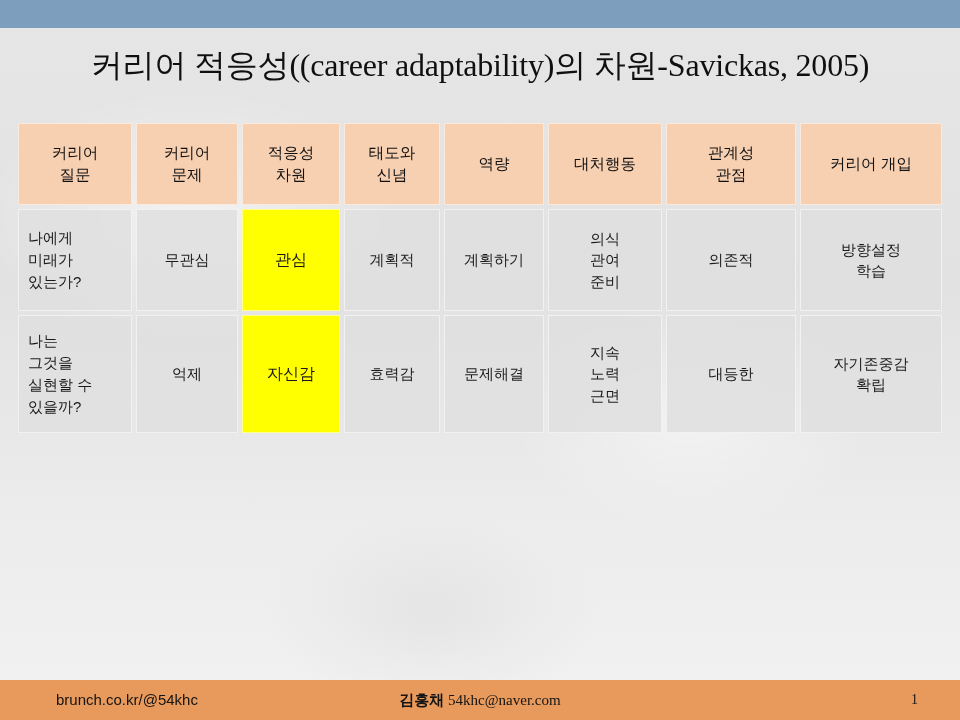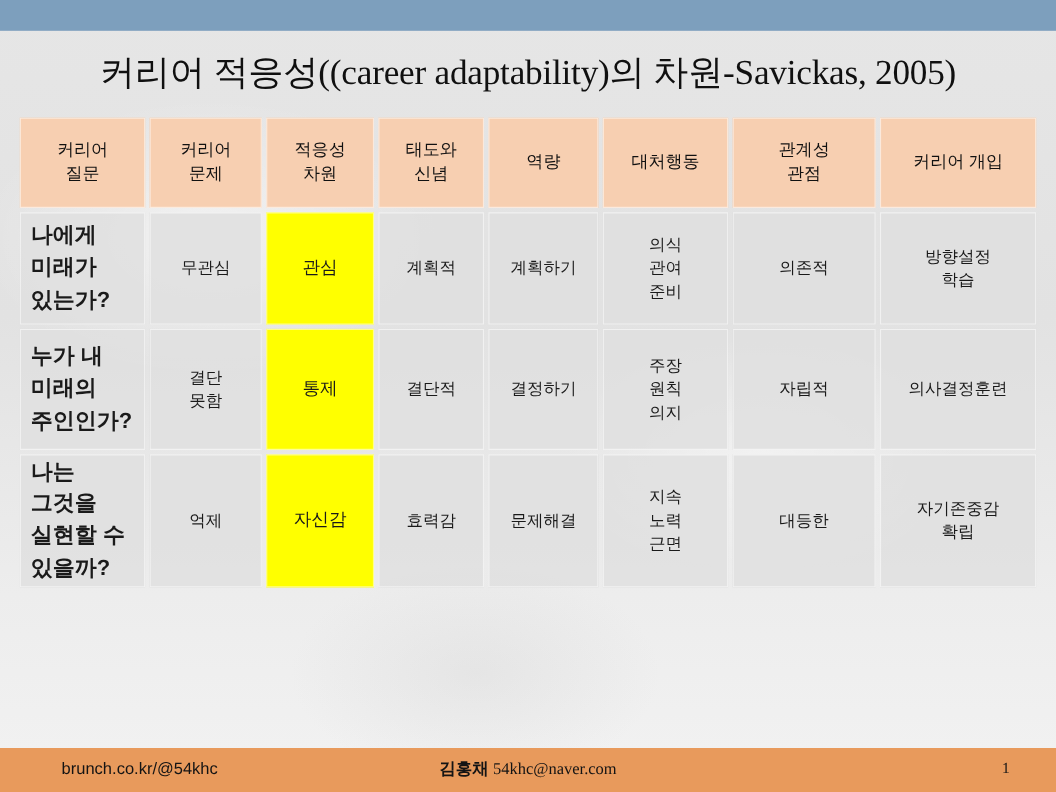--- a/index.html
+++ b/index.html
@@ -52,21 +52,21 @@
     font-size: 32px;
     color: #101010;
     letter-spacing: -0.2px;
     white-space: nowrap;
     z-index: 3;
   }
   
   .tbl {
     position: absolute;
     left: 14px;
-    top: 103px;
+    top: 119px;
     width: 924px;
     z-index: 3;
     border-collapse: separate;
     border-spacing: 4px 4px;
     table-layout: fixed;
   }
   .tbl td {
     padding: 2px 3px;
     text-align: center;
     vertical-align: middle;
@@ -79,24 +79,24 @@
   .tbl thead td {
     background: #f7cfb1;
     font-size: 15.5px;
     height: 78px;
     color: #111;
   }
   .tbl tbody td {
     background: rgba(224,224,224,0.86);
   }
   td.qcell {
-    font-weight: bold;
+    font-weight: normal;
     text-align: left;
     padding-left: 10px;
-    font-size: 20px;
+    font-size: 15px;
     line-height: 1.46;
   }
   td.hl {
     background: #ffff00 !important;
     font-size: 16px;
     margin-top: 12px;
   }
   tr.r1 td { height: 98px; }
   tr.r2 td { height: 106px; }
   tr.r3 td { height: 128px; }
@@ -194,30 +194,20 @@
       <tr class="r1">
         <td class="qcell">나에게<br>미래가<br>있는가?</td>
         <td>무관심</td>
         <td class="hl">관심</td>
         <td>계획적</td>
         <td>계획하기</td>
         <td>의식<br>관여<br>준비</td>
         <td>의존적</td>
         <td>방향설정<br>학습</td>
       </tr>
-      <tr class="r2">
-        <td class="qcell">누가 내<br>미래의<br>주인인가?</td>
-        <td>결단<br>못함</td>
-        <td class="hl">통제</td>
-        <td>결단적</td>
-        <td>결정하기</td>
-        <td>주장<br>원칙<br>의지</td>
-        <td>자립적</td>
-        <td>의사결정훈련</td>
-      </tr>
       <tr class="r4">
         <td class="qcell">나는<br>그것을<br>실현할 수<br>있을까?</td>
         <td>억제</td>
         <td class="hl">자신감</td>
         <td>효력감</td>
         <td>문제해결</td>
         <td>지속<br>노력<br>근면</td>
         <td>대등한</td>
         <td>자기존중감<br>확립</td>
       </tr>

